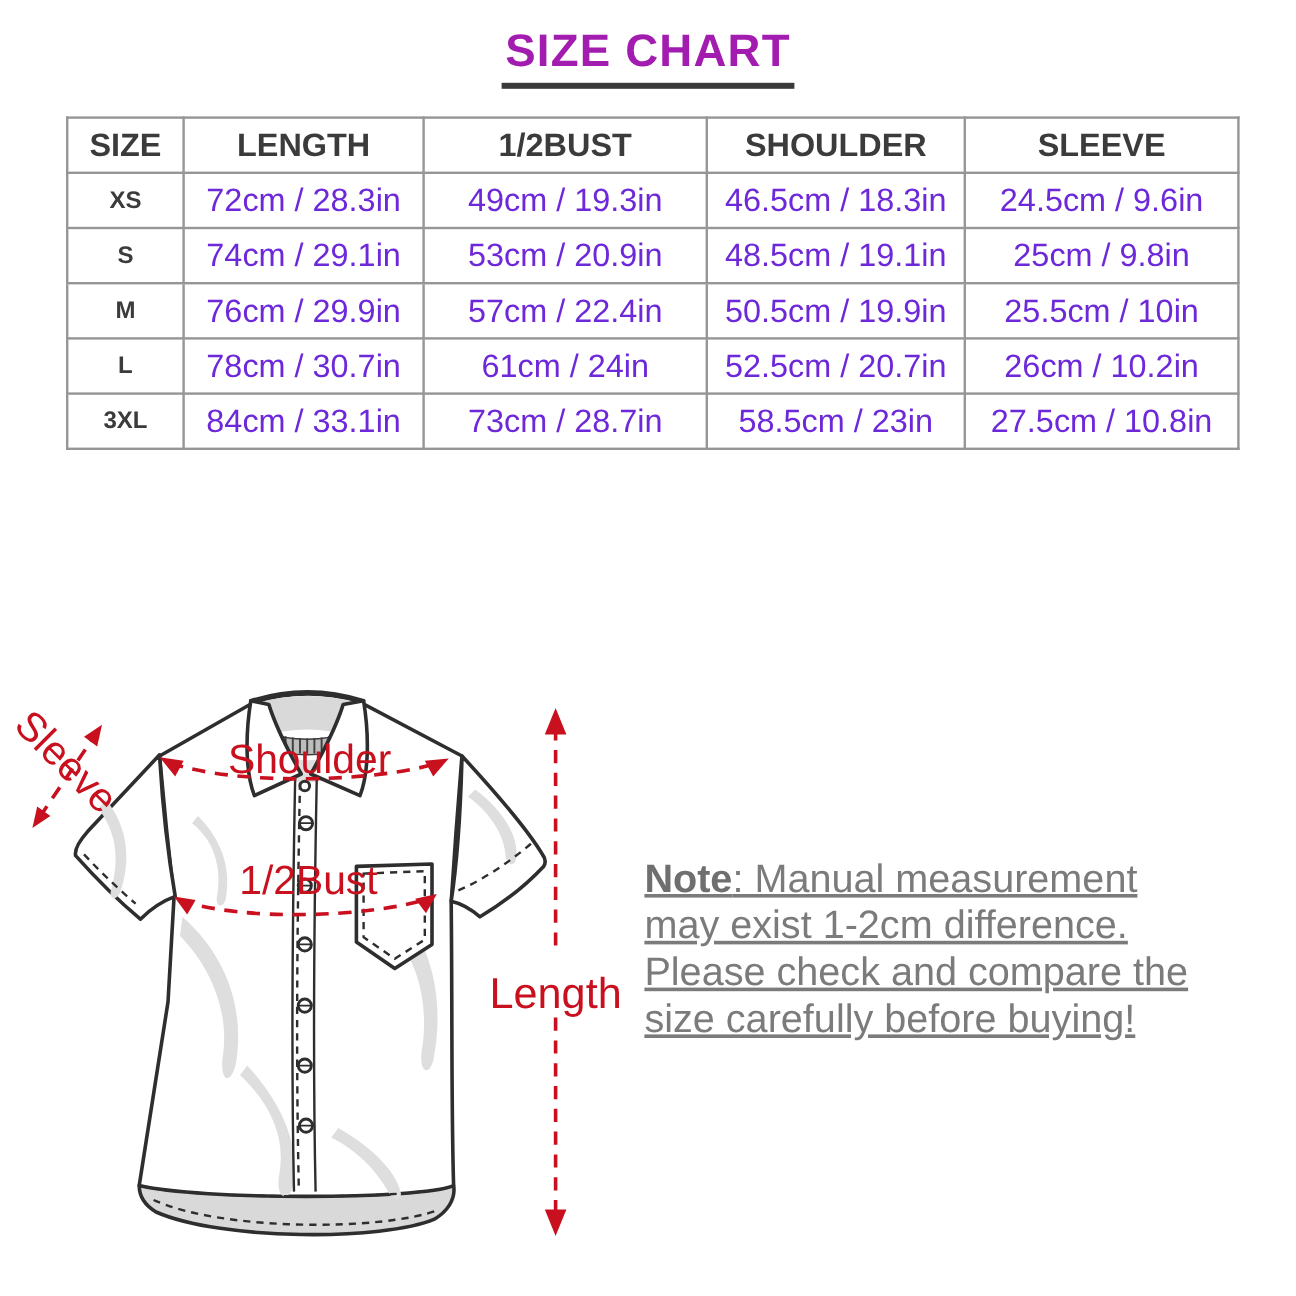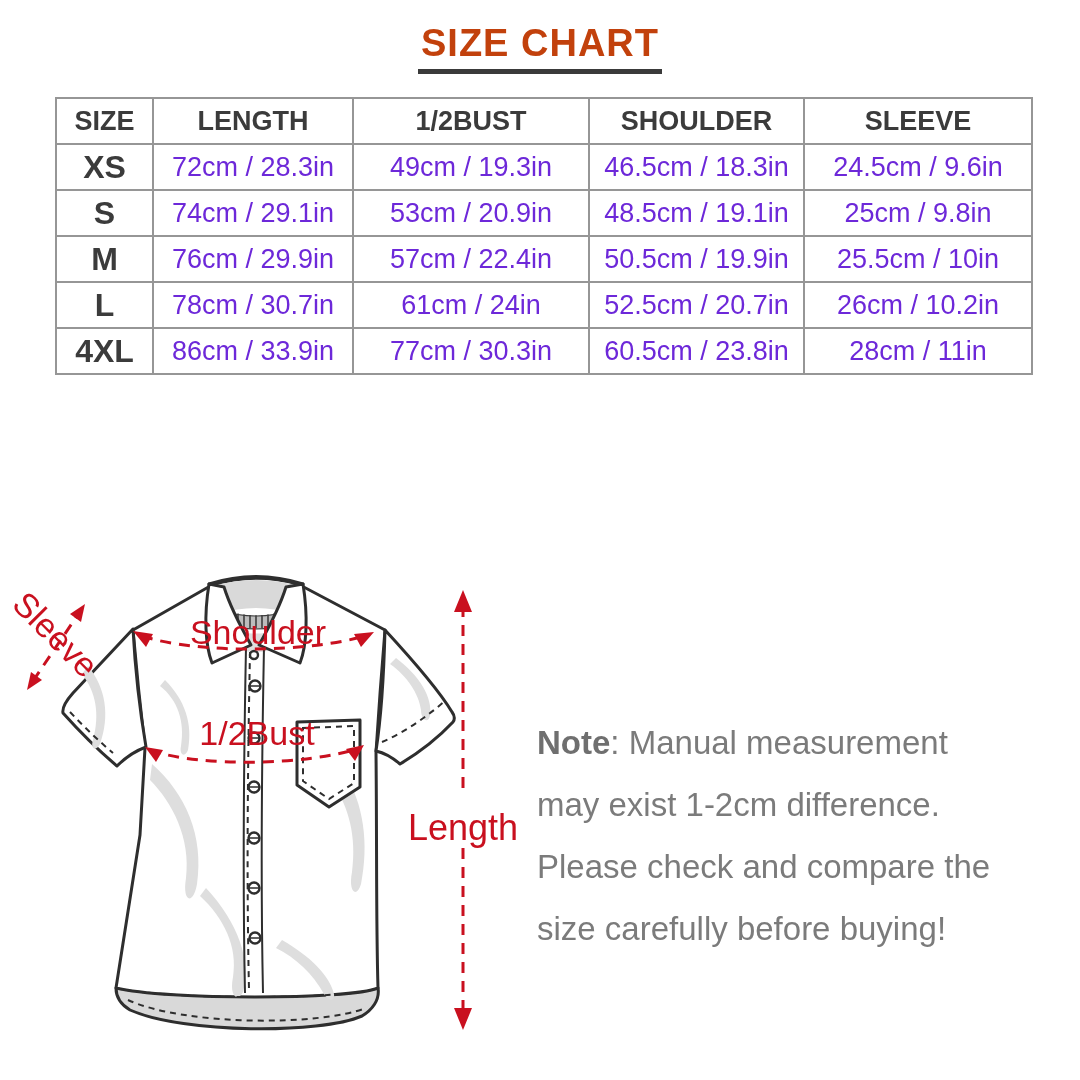--- a/index.html
+++ b/index.html
@@ -3,38 +3,38 @@
 <meta charset="utf-8">
 <style>
   html,body{margin:0;padding:0;}
   body{
     width:1080px;height:1080px;background:#ffffff;
     font-family:"Liberation Sans","DejaVu Sans",sans-serif;
     position:relative;overflow:hidden;
   }
   .title-wrap{position:absolute;top:0;left:0;width:1080px;text-align:center;padding-top:22px;}
   .title{
-    display:inline-block;font-size:38px;font-weight:bold;color:#c2410c;
+    display:inline-block;font-size:38px;font-weight:bold;color:#a21caf;
     letter-spacing:1px;border-bottom:5px solid #3a3a3a;padding:0 3px 4px 3px;
   }
   table.size-chart{
     position:absolute;left:55px;top:97px;width:976px;
     border-collapse:collapse;table-layout:fixed;
   }
   .size-chart th,.size-chart td{
     border:2px solid #969696;height:44px;text-align:center;vertical-align:middle;
     padding:0;white-space:nowrap;overflow:hidden;
   }
   .size-chart th{font-size:27px;font-weight:bold;color:#3b3b3b;}
   .size-chart td{font-size:27px;font-weight:normal;color:#6d28d9;}
-  .size-chart td.size-col{font-size:32px;font-weight:bold;color:#3b3b3b;margin-top:15px;}
+  .size-chart td.size-col{font-size:20px;font-weight:bold;color:#3b3b3b;margin-top:15px;}
   .diagram-svg{position:absolute;left:0;top:540px;width:540px;height:540px;}
   .note{
     position:absolute;left:537px;top:712px;width:478px;
-    font-size:33px;line-height:62px;color:#7b7b7b;
+    font-size:33px;line-height:39px;color:#7b7b7b;text-decoration:underline;
   }
   .note b{font-weight:bold;color:#6f6f6f;}
   
   .outline{fill:#ffffff;stroke:#2e2e2e;stroke-width:3;stroke-linejoin:round;}
   .lineonly{fill:none;stroke:#2e2e2e;stroke-width:3;stroke-linecap:round;}
   .thinline{fill:none;stroke:#2e2e2e;stroke-width:2;}
   .dashseam{fill:none;stroke:#2e2e2e;stroke-width:2;stroke-dasharray:6 5;}
   .gray{fill:#d9d9d9;stroke:none;}
   .wrinkle{fill:#dedede;stroke:none;}
   .band{fill:#bdbdbd;stroke:#3a3a3a;stroke-width:1.2;}
@@ -89,25 +89,25 @@
       <td>25.5cm / 10in</td>
     </tr>
     <tr>
       <td class="size-col">L</td>
       <td>78cm / 30.7in</td>
       <td>61cm / 24in</td>
       <td>52.5cm / 20.7in</td>
       <td>26cm / 10.2in</td>
     </tr>
     <tr>
-      <td class="size-col">4XL</td>
-      <td>86cm / 33.9in</td>
-      <td>77cm / 30.3in</td>
-      <td>60.5cm / 23.8in</td>
-      <td>28cm / 11in</td>
+      <td class="size-col">3XL</td>
+      <td>84cm / 33.1in</td>
+      <td>73cm / 28.7in</td>
+      <td>58.5cm / 23in</td>
+      <td>27.5cm / 10.8in</td>
     </tr>
   </tbody>
 </table>
 
 <svg class="diagram-svg" viewBox="0 540 540 540" xmlns="http://www.w3.org/2000/svg">
 
   <g>
 
     <path class="gray" d="M116,988 C165,1000 350,1000 378,988 C380,1000 372,1010 362,1016 C320,1034 185,1034 130,1010 C120,1004 116,996 116,988 Z"></path>
 

